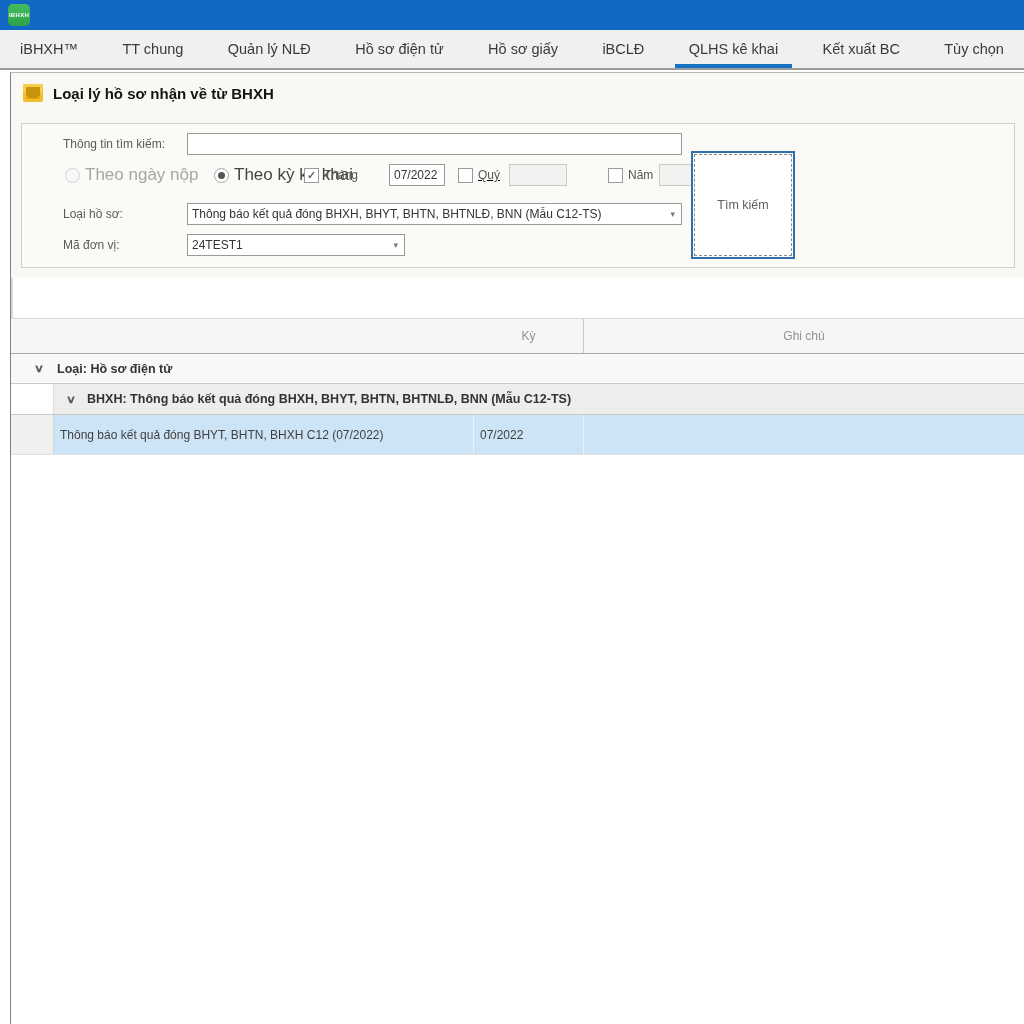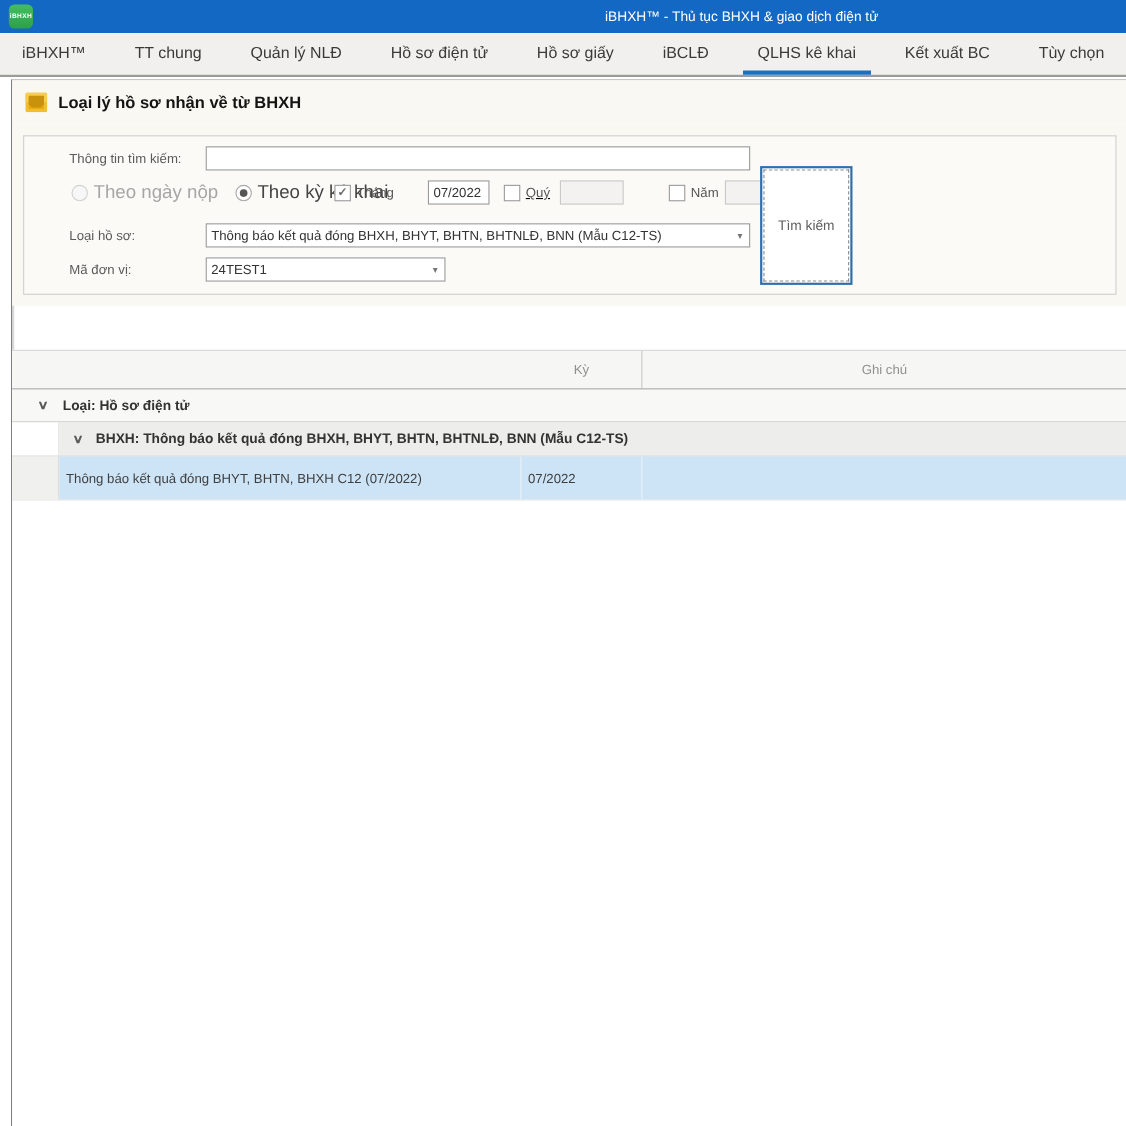--- a/index.html
+++ b/index.html
@@ -55,21 +55,21 @@
                    font-weight:bold; line-height:1; }
   .checkbox .box .mark { visibility:hidden; }
   .checkbox.checked .box .mark { visibility:visible; }
   .checkbox .clabel { font-size:12px; color:#555; }
 
   .dropdown { position:absolute; height:22px; border:1px solid #9a9a9a; background:#fff;
               display:flex; align-items:center; padding:0 4px; }
   .dropdown .dvalue { flex:1; font-size:12px; color:#333; white-space:nowrap; overflow:hidden; }
   .dropdown .darrow { font-size:9px; color:#777; padding:0 2px; }
 
-  .search-button { position:absolute; top:27px; left:669px; width:84px; height:108px; background:#fff;
+  .search-button { position:absolute; top:27px; left:669px; width:104px; height:108px; background:#fff;
                    border:2px solid #2f6fad; cursor:pointer; }
   .search-button .dash { position:absolute; inset:1px; border:1px dashed #8a8a8a; }
   .search-button .btn-label { position:absolute; inset:0; display:flex; align-items:center;
                               justify-content:center; font-size:12.5px; color:#5f5f5f; }
 
   
   .grid { position:absolute; top:245px; left:0; right:0; bottom:0; background:#fff; }
   .grid-header { position:relative; height:36px; background:#f6f6f5; border-top:1px solid #d8d8d8;
                  border-bottom:1px solid #a9a9a9; }
   .hcell { position:absolute; top:0; height:100%; display:flex; align-items:center; justify-content:center;
@@ -99,21 +99,20 @@
   .dcell-period { left:463px; width:110px; border-right:1px solid #e7f1fa; }
   .dcell-note   { left:573px; right:0; }
 </style>
 </head>
 <body>
 
 <div class="titlebar">
   <div class="app-logo">
     <span>iBHXH</span>
   </div>
-  <div class="titlebar-text">iBHXH™ - Thủ tục BHXH &amp; giao dịch điện tử</div>
 </div>
 
 <div class="menubar">
   <div class="menu-item">iBHXH™</div>
   <div class="menu-item">TT chung</div>
   <div class="menu-item">Quản lý NLĐ</div>
   <div class="menu-item">Hồ sơ điện tử</div>
   <div class="menu-item">Hồ sơ giấy</div>
   <div class="menu-item">iBCLĐ</div>
   <div class="menu-item active">QLHS kê khai</div>

